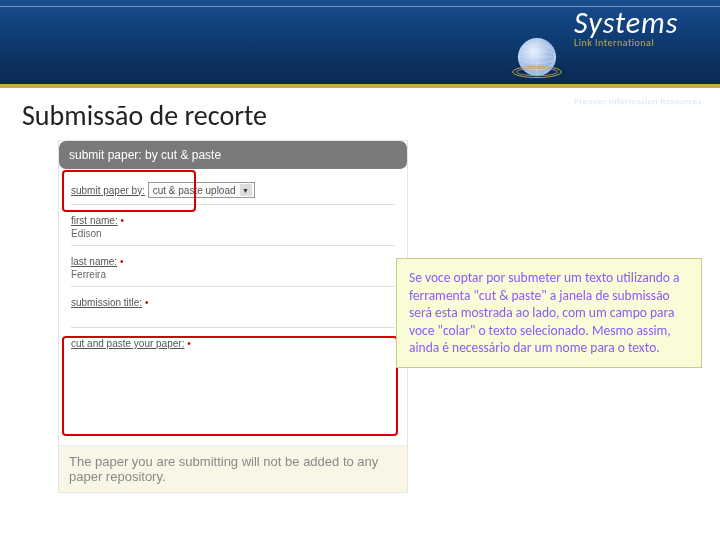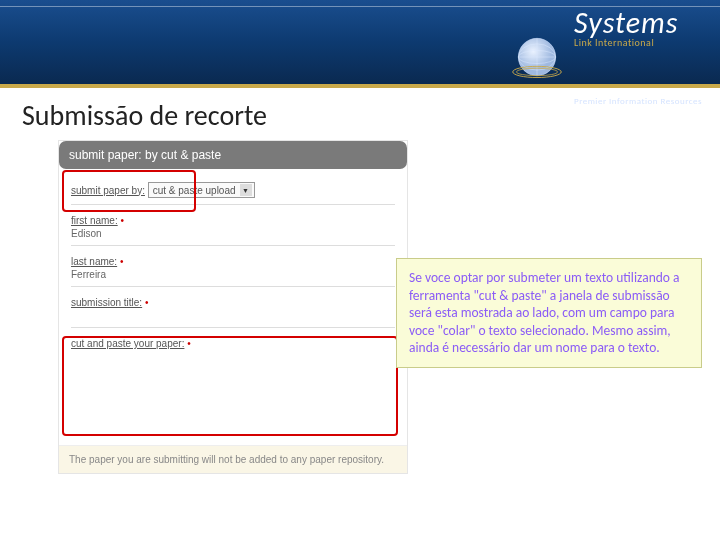--- a/index.html
+++ b/index.html
@@ -65,21 +65,21 @@
   .select .arrow {
     width: 12px; height: 12px; background: #ddd;
     display: inline-flex; align-items:center; justify-content:center;
     margin-left: 4px; font-size: 7px; color:#333;
   }
   .tvalue { font-size: 10px; color: #666; display:block; margin-top:2px; }
   .paste-area {
     height: 72px;
   }
   .footer-note {
-    background: #faf6e6; padding: 8px 10px; font-size: 10px; color: #888;
+    background: #faf6e6; padding: 8px 10px; font-size: 13px; color: #888;
     border-top: 1px solid #eee;
   }
   .hl { position: absolute; border: 2px solid #d40000; border-radius: 4px; pointer-events:none; }
   .hl1 { left: 62px; top: 170px; width: 134px; height: 42px; }
   .hl2 { left: 62px; top: 336px; width: 336px; height: 100px; }
 
   
   .info {
     position: absolute; right: 18px; top: 258px;
     width: 306px;

